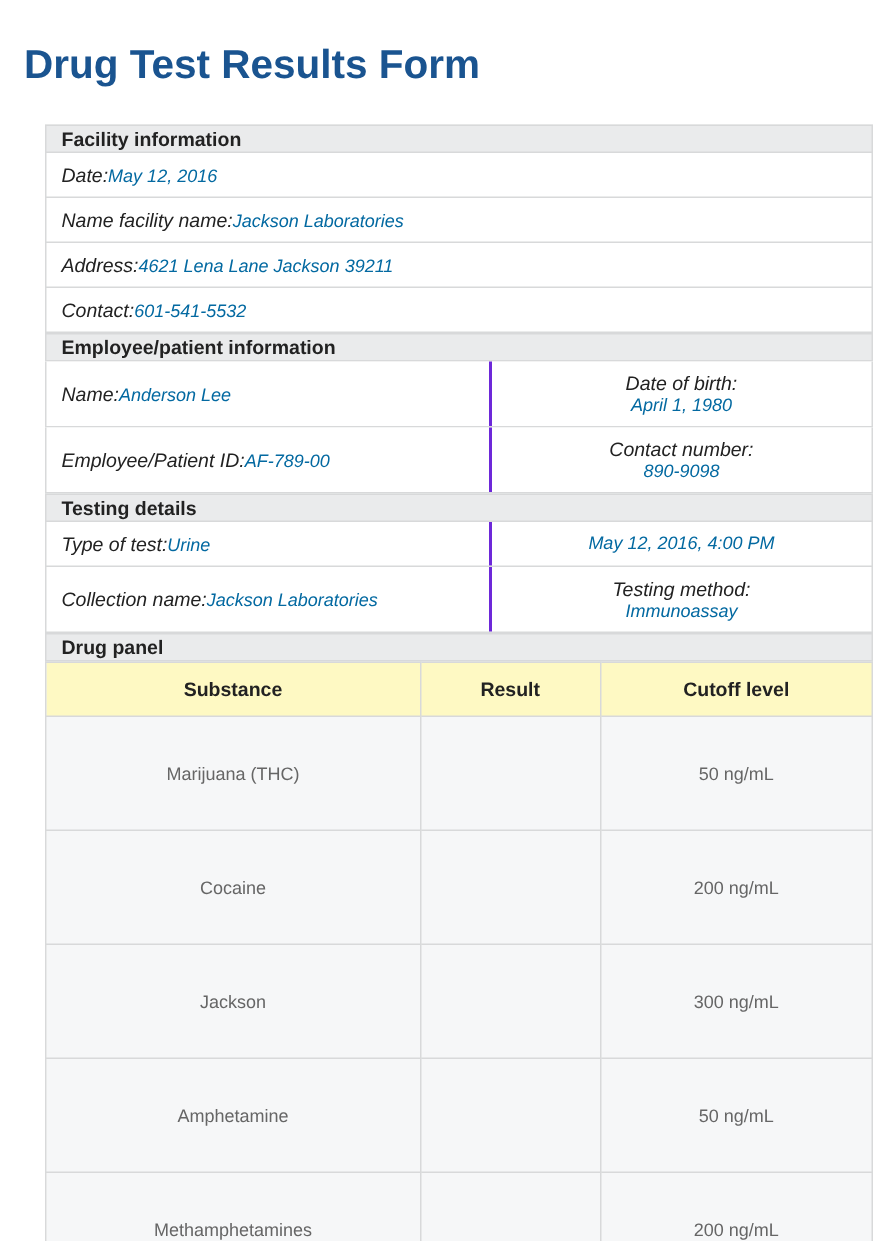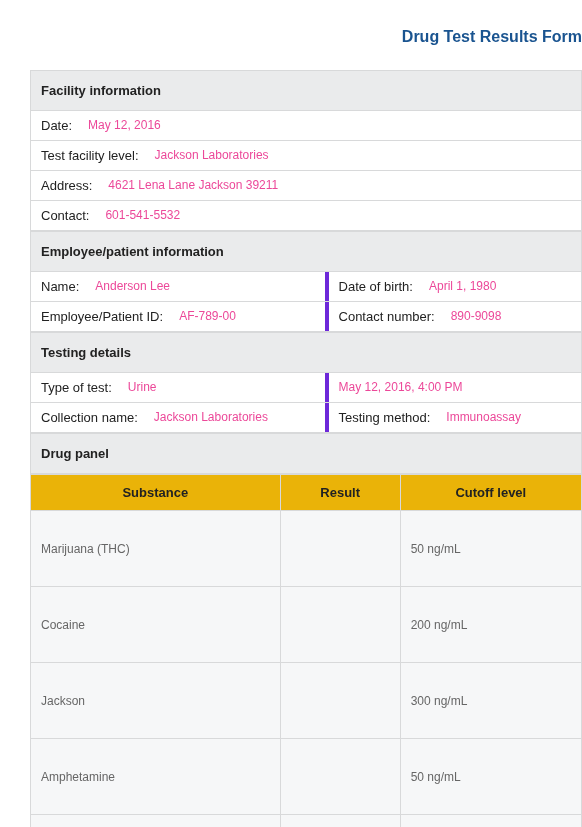--- a/index.html
+++ b/index.html
@@ -7,84 +7,87 @@
       margin: 0;
       padding: 0;
     }
     body {
       font-family: Arial, Helvetica, sans-serif;
       background: #ffffff;
       width: 582px;
       overflow-x: hidden;
     }
     .page-title {
-      text-align: right;
+      text-align: left;
       color: #1a5490;
-      font-size: 16px;
+      font-size: 27px;
       font-weight: bold;
       padding: 28px 0 24px 16px;
     }
     .container {
       padding: 0 0 0 30px;
     }
     .section-header {
       background: #eaebec;
       border: 1px solid #d8d9da;
-      padding: 12px 10px;
+      padding: 1px 10px;
       font-weight: bold;
       font-size: 13px;
       color: #222;
     }
     .row {
       display: flex;
       border-left: 1px solid #d8d9da;
       border-right: 1px solid #d8d9da;
       border-bottom: 1px solid #d8d9da;
       background: #ffffff;
     }
     .cell {
       padding: 7px 10px;
       font-size: 13px;
       flex: 1;
       display: flex;
-      align-items: flex-start;
-      gap: 16px;
+      align-items: center;
+      gap: 0;
       min-width: 0;
       overflow: hidden;
+      font-style: italic;
     }
     .cell + .cell {
-      border-left: 4px solid #6d28d9;
+      border-left: 2px solid #6d28d9;
+      flex-direction: column;
     }
     .label {
       color: #222;
       white-space: nowrap;
     }
     .value {
-      color: #ec4899;
+      color: #0369a1;
       font-size: 12px;
       white-space: nowrap;
     }
     .drug-table {
       width: 100%;
       border-collapse: collapse;
     }
     .drug-table th {
-      background: #eab308;
+      background: #fef9c3;
       border: 1px solid #d8d9da;
       padding: 10px;
       font-size: 13px;
       font-weight: bold;
       text-align: center;
       color: #222;
     }
     .drug-table td {
       background: #f6f7f8;
       border: 1px solid #d8d9da;
       padding: 10px;
       height: 76px;
+      text-align: center;
       font-size: 12px;
       color: #666;
       vertical-align: middle;
     }
     .drug-table td.empty {
       background: #f6f7f8;
     }
   </style>
 </head>
 <body>
@@ -95,21 +98,21 @@
 
   <div class="section-header">Facility information</div>
   <div class="row">
     <div class="cell">
       <span class="label">Date:</span>
       <span class="value">May 12, 2016</span>
     </div>
   </div>
   <div class="row">
     <div class="cell">
-      <span class="label">Test facility level:</span>
+      <span class="label">Name facility name:</span>
       <span class="value">Jackson Laboratories</span>
     </div>
   </div>
   <div class="row">
     <div class="cell">
       <span class="label">Address:</span>
       <span class="value">4621 Lena Lane Jackson 39211</span>
     </div>
   </div>
   <div class="row">

